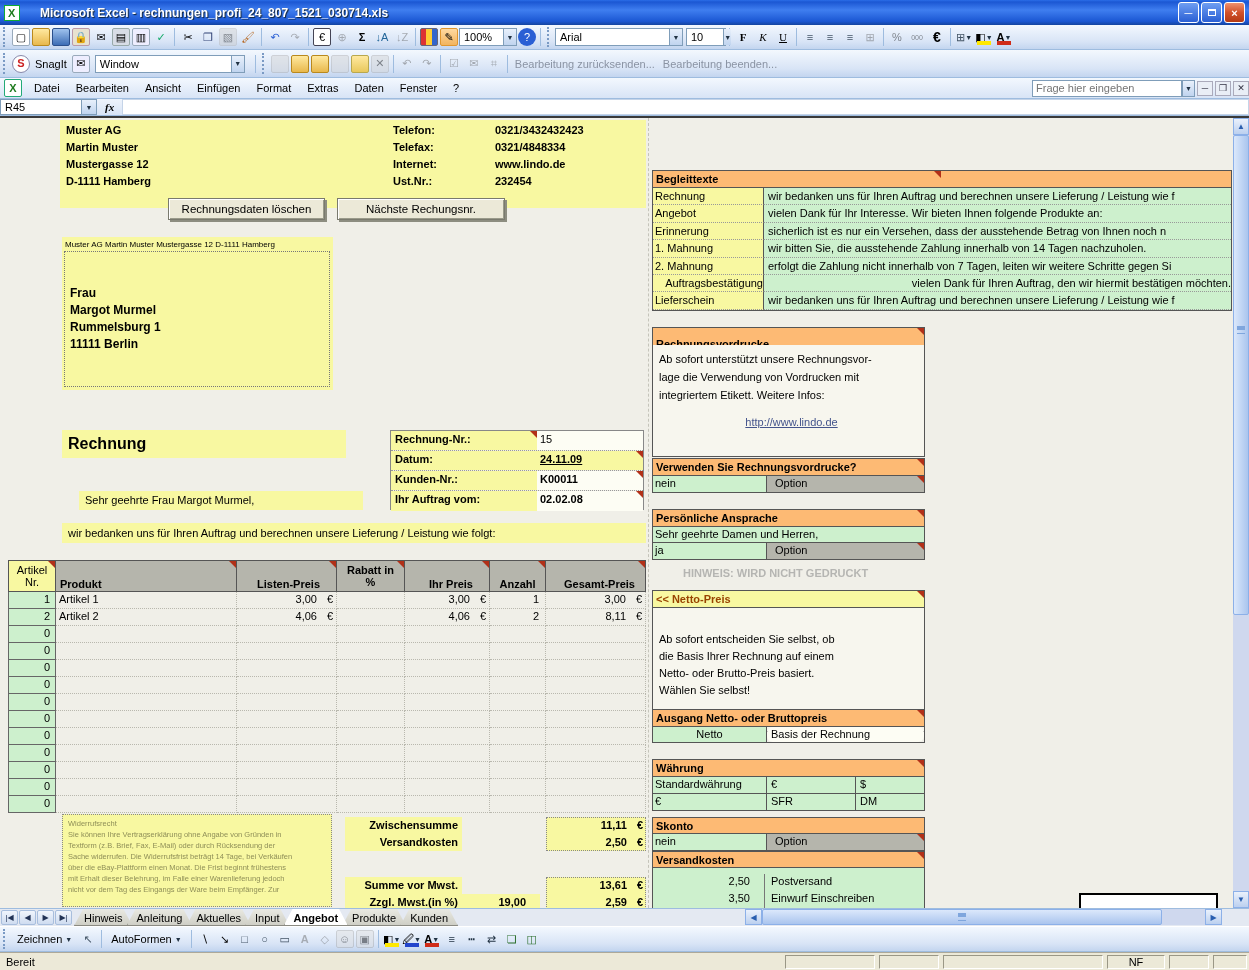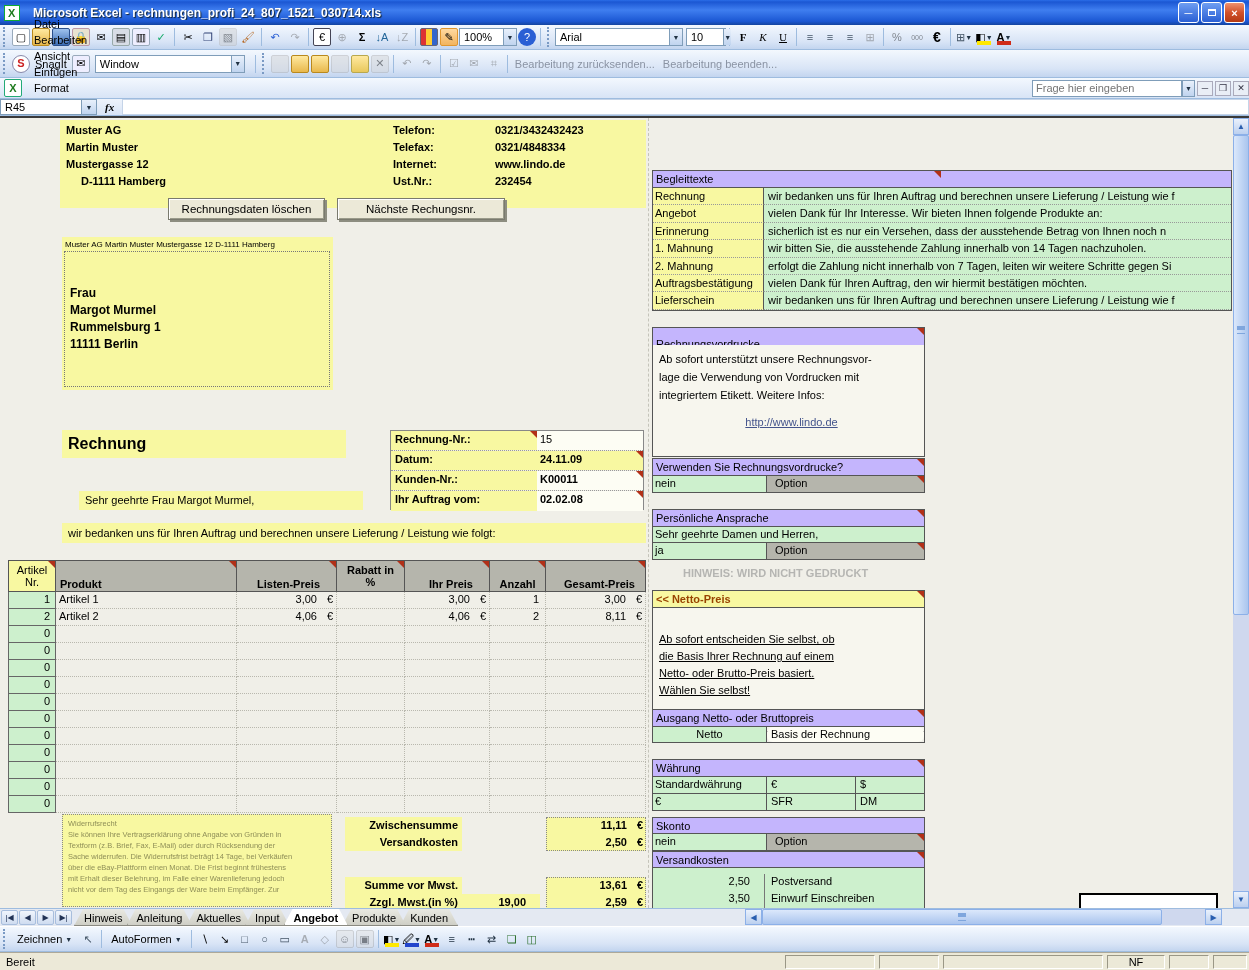--- a/index.html
+++ b/index.html
@@ -3,21 +3,21 @@
 <meta charset="utf-8">
 <style>
   * { margin:0; padding:0; box-sizing:border-box; }
   body { font-family:"Liberation Sans", sans-serif; font-size:11px; color:#000; background:#888; }
   #win { position:relative; width:1249px; height:970px; background:#f0efe8; overflow:hidden; }
 
   
   .titlebar { position:absolute; top:0; left:0; width:100%; height:25px;
     background:linear-gradient(180deg,#2a6de8 0%,#1b57d3 8%,#3f7ef0 40%,#1b57d3 85%,#14449f 100%);
     display:flex; align-items:center; padding:0 4px; color:#fff; }
-  .titlebar .ttext { font-weight:bold; font-size:12px; text-shadow:1px 1px 1px #123; margin-left:13px; flex:1;
+  .titlebar .ttext { font-weight:bold; font-size:12px; text-shadow:1px 1px 1px #123; margin-left:20px; flex:1;
     white-space:nowrap; overflow:hidden; }
   .appico { width:16px; height:16px; background:#fff; border:1px solid #1a3; position:relative; }
   .appico::after { content:"X"; position:absolute; left:3px; top:1px; color:#1e7a1e; font-weight:bold; font-size:11px; }
   .winbtn { width:21px; height:21px; margin-left:2px; border:1px solid #fff; border-radius:3px;
     display:flex; align-items:center; justify-content:center; color:#fff; font-weight:bold; font-size:11px;
     background:linear-gradient(180deg,#6f9ef2,#2a5fd4); }
   .winbtn.close { background:linear-gradient(180deg,#f0926f,#d2512a 50%,#b33a14); }
   .winbtn .rst { width:8px; height:7px; border:1px solid #fff; border-top:2px solid #fff; }
 
   
@@ -51,21 +51,21 @@
   .namebox { width:82px; background:#fff; border:1px solid #7f9db9; padding:0 4px; display:flex; align-items:center; }
   .fx { font-style:italic; font-family:"Liberation Serif",serif; font-weight:bold; padding:0 8px; display:flex; align-items:center; }
   .ffield { flex:1; background:#fff; border:1px solid #c5d4e8; }
 
   
   #sheet { position:absolute; top:116px; left:0; width:1249px; height:792px; background:#f0efe8;
     border-top:2px solid #3a3a3a; overflow:hidden; }
   .abs { position:absolute; }
   .yellow { background:#f8f8a1; }
   .green { background:#cdf0cd; }
-  .grayhdr { background:#c4b5fd; font-weight:normal; border:1px solid #555; padding-left:3px; display:flex; align-items:center; }
+  .grayhdr { background:#fdba74; font-weight:bold; border:1px solid #555; padding-left:3px; display:flex; align-items:center; }
   .whitebody { background:#f7f6ee; border:1px solid #555; border-top:none; }
   .ct { position:absolute; width:0; height:0; border-left:7px solid transparent; border-top:7px solid #b23018; top:0; right:0; }
   .b { font-weight:bold; }
   .nowrap { white-space:nowrap; overflow:hidden; }
 
   
   .itable { position:absolute; left:8px; top:442px; width:638px; }
   .ihead, .irow { display:grid; grid-template-columns:48px 181px 100px 68px 85px 56px 100px; }
   .ihead { height:32px; }
   .ihead .h { border:1px solid #555; border-left:none; background:#b5b5ac; font-weight:bold; position:relative;
@@ -220,21 +220,21 @@
     <div class="tbico dis" style="color:#359;">☑</div>
     <div class="tbico dis" style="color:#359;">✉</div>
     <div class="tbico dis" style="color:#556;">⌗</div>
     <div class="sep"></div>
     <span class="lbl" style="color:#8a93a3;">Bearbeitung zurücksenden...</span>
     <span class="lbl" style="color:#8a93a3;">Bearbeitung beenden...</span>
   </div>
 
   <div class="menubar">
     <div class="tbico" style="background:#fff;border:1px solid #2a7;color:#1e7a1e;font-weight:bold;margin:0 4px;">X</div>
-    <div style="display:flex;flex-direction:column;">
+    <div style="display:flex;">
 
     <div class="mi">Datei</div>
         <div class="mi">Bearbeiten</div>
         <div class="mi">Ansicht</div>
         <div class="mi">Einfügen</div>
         <div class="mi">Format</div>
         <div class="mi">Extras</div>
         <div class="mi">Daten</div>
         <div class="mi">Fenster</div>
         <div class="mi">?</div>
@@ -259,21 +259,21 @@
   <div id="sheet">
 
     <div class="abs" style="left:648px;top:0;height:100%;border-left:1px dashed #c5c4ba;"></div>
 
     <div class="abs yellow" style="left:60px;top:2px;width:586px;height:88px;padding:4px 0 0 6px;">
       <div>
 
       <div class="b" style="height:17px;">Muster AG</div>
           <div class="b" style="height:17px;">Martin Muster</div>
           <div class="b" style="height:17px;">Mustergasse 12</div>
-          <div class="b" style="height:17px;margin-left:15px;">D-1111 Hamberg</div>
+          <div class="b" style="height:17px;">D-1111 Hamberg</div>
         </div>
       <div class="abs" style="left:333px;top:4px;">
 
       <div class="b" style="height:17px;">Telefon:</div>
           <div class="b" style="height:17px;">Telefax:</div>
           <div class="b" style="height:17px;">Internet:</div>
           <div class="b" style="height:17px;">Ust.Nr.:</div>
         </div>
       <div class="abs" style="left:435px;top:4px;">
 
@@ -313,21 +313,21 @@
     <div class="abs yellow nowrap" style="left:62px;top:405px;width:584px;height:20px;line-height:20px;padding-left:6px;">
       <span>wir bedanken uns für Ihren Auftrag und berechnen unsere Lieferung / Leistung wie folgt:</span></div>
 
     <div class="abs" style="left:390px;top:312px;width:254px;height:80px;border:1px solid #888;">
       <div style="display:flex;height:20px;border-bottom:1px dotted #999;">
         <div class="yellow b" style="width:146px;padding:2px 0 0 4px;position:relative;"><span>Rechnung-Nr.:</span><span class="ct"></span></div>
         <div style="flex:1;background:#fdfdf4;padding:2px 0 0 3px;"><span>15</span></div>
       </div>
       <div style="display:flex;height:20px;border-bottom:1px dotted #999;">
         <div class="yellow b" style="width:146px;padding:2px 0 0 4px;"><span>Datum:</span></div>
-        <div class="yellow b" style="flex:1;padding:2px 0 0 3px;position:relative;"><span>24.11.09</span><span class="ct"></span></div>
+        <div class="yellow b" style="flex:1;padding:2px 0 0 3px;position:relative;text-decoration:underline;"><span>24.11.09</span><span class="ct"></span></div>
       </div>
       <div style="display:flex;height:20px;border-bottom:1px dotted #999;">
         <div class="yellow b" style="width:146px;padding:2px 0 0 4px;"><span>Kunden-Nr.:</span></div>
         <div class="b" style="flex:1;background:#fdfdf4;padding:2px 4px 0 3px;position:relative;"><span>K00011</span><span class="ct"></span></div>
       </div>
       <div style="display:flex;height:20px;">
         <div class="yellow b" style="width:146px;padding:2px 0 0 4px;"><span>Ihr Auftrag vom:</span></div>
         <div class="b" style="flex:1;background:#fdfdf4;padding:2px 0 0 3px;position:relative;"><span>02.02.08</span><span class="ct"></span></div>
       </div>
     </div>
@@ -679,21 +679,21 @@
         <div style="display:flex;height:17.4px;">
           <div class="yellow nowrap" style="width:111px;padding:2px 0 0 2px;border-right:1px solid #555;border-bottom:1px dotted #999;">1. Mahnung</div>
           <div class="green nowrap" style="flex:1;padding:2px 0 0 4px;border-bottom:1px dotted #999;">wir bitten Sie, die ausstehende Zahlung innerhalb von 14 Tagen nachzuholen.</div>
         </div>
 
         <div style="display:flex;height:17.4px;">
           <div class="yellow nowrap" style="width:111px;padding:2px 0 0 2px;border-right:1px solid #555;border-bottom:1px dotted #999;">2. Mahnung</div>
           <div class="green nowrap" style="flex:1;padding:2px 0 0 4px;border-bottom:1px dotted #999;">erfolgt die Zahlung nicht innerhalb von 7 Tagen, leiten wir weitere Schritte gegen Si</div>
         </div>
 
-        <div style="display:flex;height:17.4px;">
+        <div style="display:flex;height:17.4px;text-align:right;">
           <div class="yellow nowrap" style="width:111px;padding:2px 0 0 2px;border-right:1px solid #555;border-bottom:1px dotted #999;">Auftragsbestätigung</div>
           <div class="green nowrap" style="flex:1;padding:2px 0 0 4px;border-bottom:1px dotted #999;">vielen Dank für Ihren Auftrag, den wir hiermit bestätigen möchten.</div>
         </div>
 
         <div style="display:flex;height:17.4px;">
           <div class="yellow nowrap" style="width:111px;padding:2px 0 0 2px;border-right:1px solid #555;border-bottom:1px dotted #999;">Lieferschein</div>
           <div class="green nowrap" style="flex:1;padding:2px 0 0 4px;border-bottom:1px dotted #999;">wir bedanken uns für Ihren Auftrag und berechnen unsere Lieferung / Leistung wie f</div>
         </div>
       </div>
 
@@ -728,21 +728,21 @@
       <span>Sehr geehrte Damen und Herren,</span></div>
     <div class="abs" style="left:652px;top:425px;width:273px;height:17px;display:flex;border:1px solid #555;border-top:none;">
       <div class="green" style="width:114px;padding:1px 0 0 2px;border-right:1px solid #555;"><span>ja</span></div>
       <div style="flex:1;background:#b5b5ac;padding:1px 0 0 8px;position:relative;"><span>Option</span><span class="ct"></span></div>
     </div>
 
     <div class="abs b" style="left:683px;top:449px;width:260px;color:#b5b5b2;"><span>HINWEIS: WIRD NICHT GEDRUCKT</span></div>
 
     <div class="abs yellow b" style="left:652px;top:472px;width:273px;height:18px;border:1px solid #555;color:#994400;padding:2px 0 0 3px;position:relative;">
       <span>&lt;&lt; Netto-Preis</span><span class="ct"></span></div>
-    <div class="abs whitebody" style="left:652px;top:490px;width:273px;height:124px;padding:23px 16px 0 6px;line-height:17px;text-decoration:underline;">
+    <div class="abs whitebody" style="left:652px;top:490px;width:273px;height:124px;padding:23px 16px 0 6px;line-height:17px;">
       <div>
 
       <div>Ab sofort entscheiden Sie selbst, ob</div>
           <div>die Basis Ihrer Rechnung auf einem</div>
           <div>Netto- oder Brutto-Preis basiert.</div>
           <div>Wählen Sie selbst!</div>
         </div>
     </div>
 
     <div class="abs grayhdr" style="left:652px;top:591px;width:273px;height:18px;">

